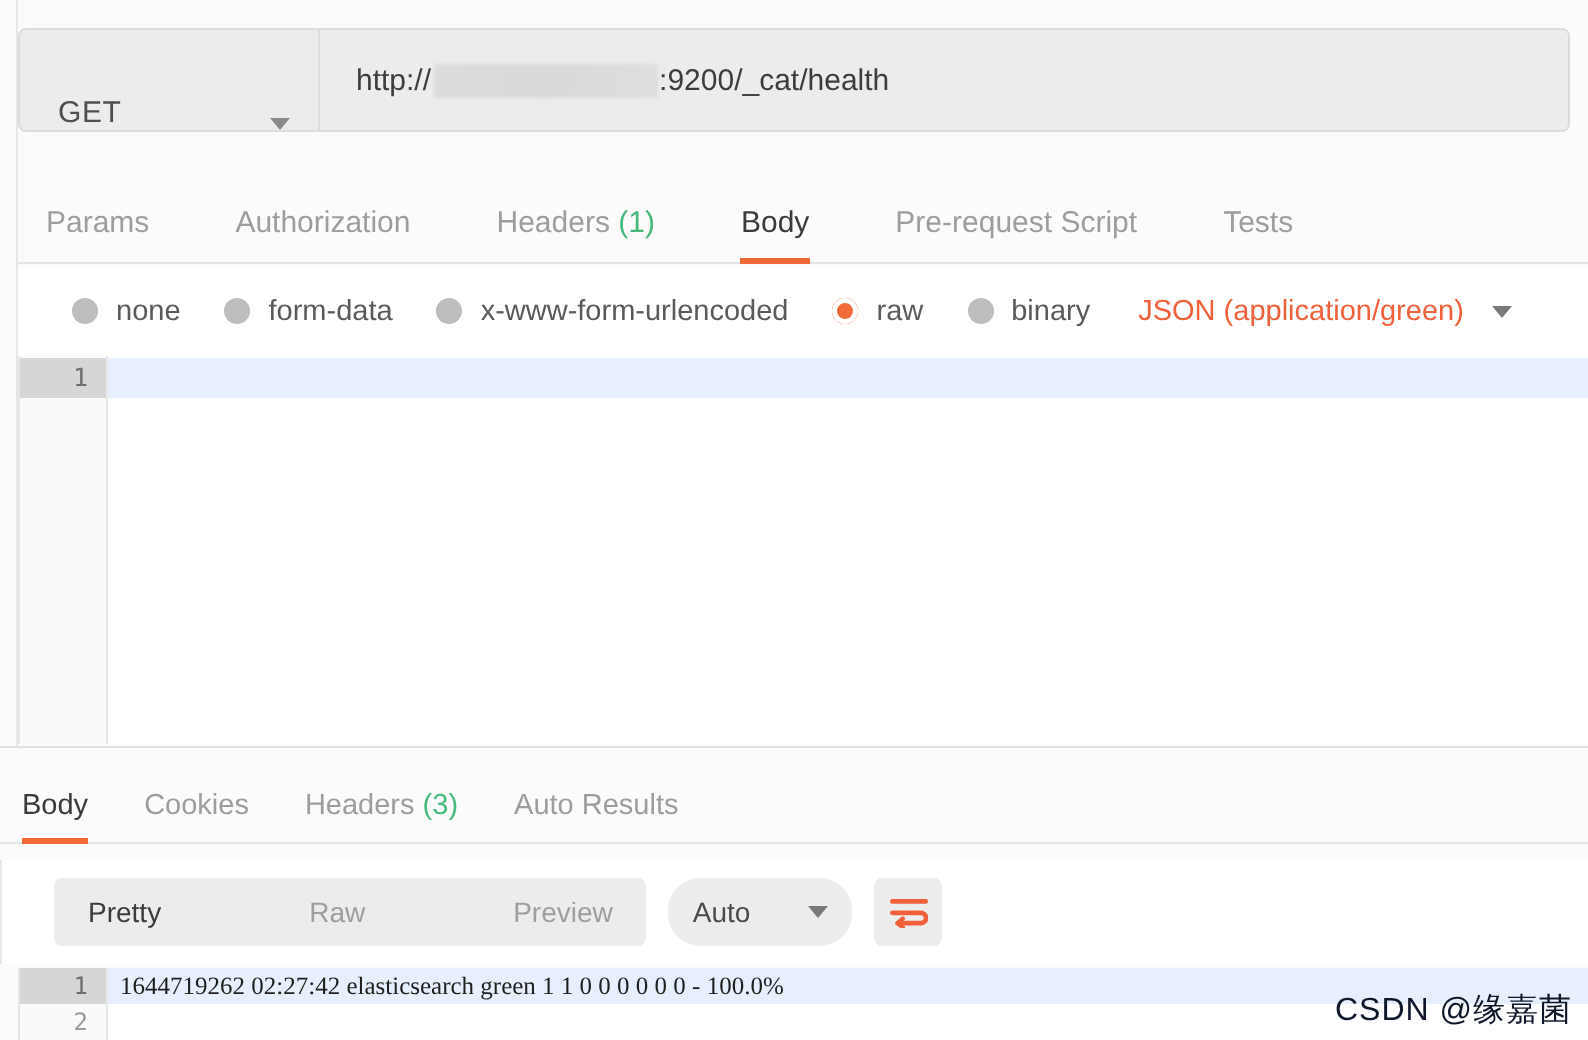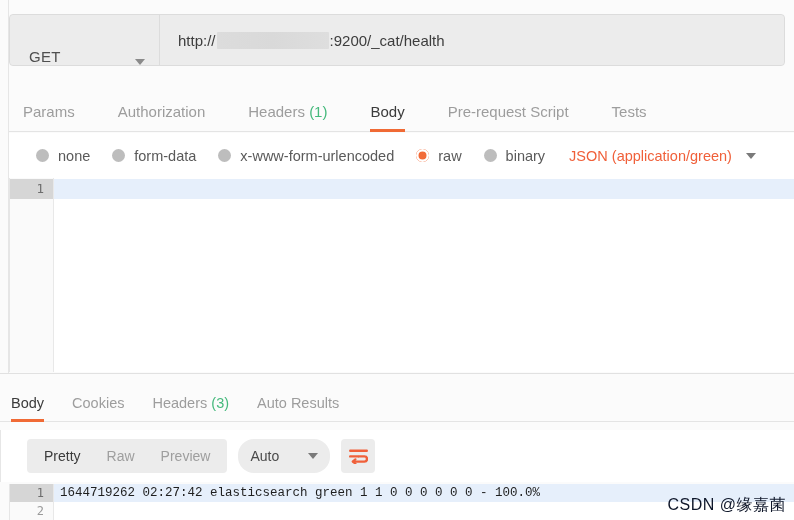--- a/index.html
+++ b/index.html
@@ -247,20 +247,21 @@
     border-left: 1px solid #e6e6e6;
   }
   .seg-group {
     display: flex;
     align-items: flex-start;
     height: 34px;
     background: #ececec;
     border-radius: 4px;
     margin-left: 26px;
     padding: 0 4px;
+    gap: 48px;
   }
   .seg {
     padding: 0 13px;
     height: 34px;
     line-height: 34px;
     font-size: 14px;
     color: #9e9e9e;
     cursor: pointer;
     white-space: nowrap;
   }
@@ -316,21 +317,21 @@
     font-family: "DejaVu Sans Mono", monospace;
     font-size: 12px;
     color: #9a9a9a;
   }
   .rgutter-num.active { background: #d6d6d6; color: #6d6d6d; }
   .rcode-area { flex: 1; }
   .rcode-line {
     height: 18px;
     line-height: 18px;
     padding-left: 6px;
-    font-family: Liberation Mono, monospace;
+    font-family: Liberation Serif, serif;
     font-size: 12.5px;
     color: #1f1f1f;
     white-space: pre;
   }
   .rcode-line.active { background: #e6effb; }
 
   
   .watermark {
     position: absolute;
     right: 8px; bottom: 4px;

